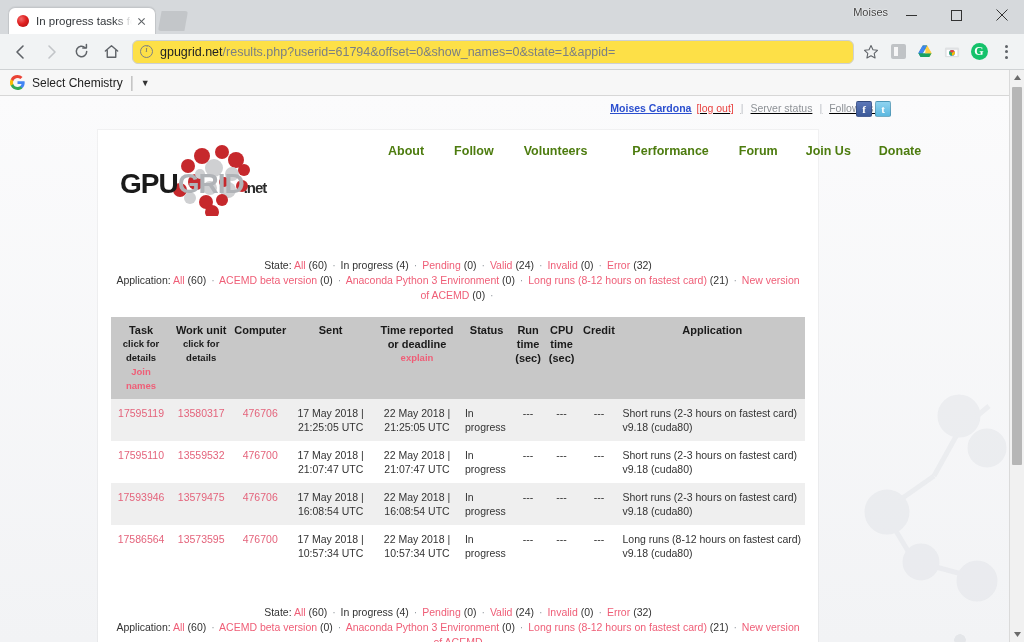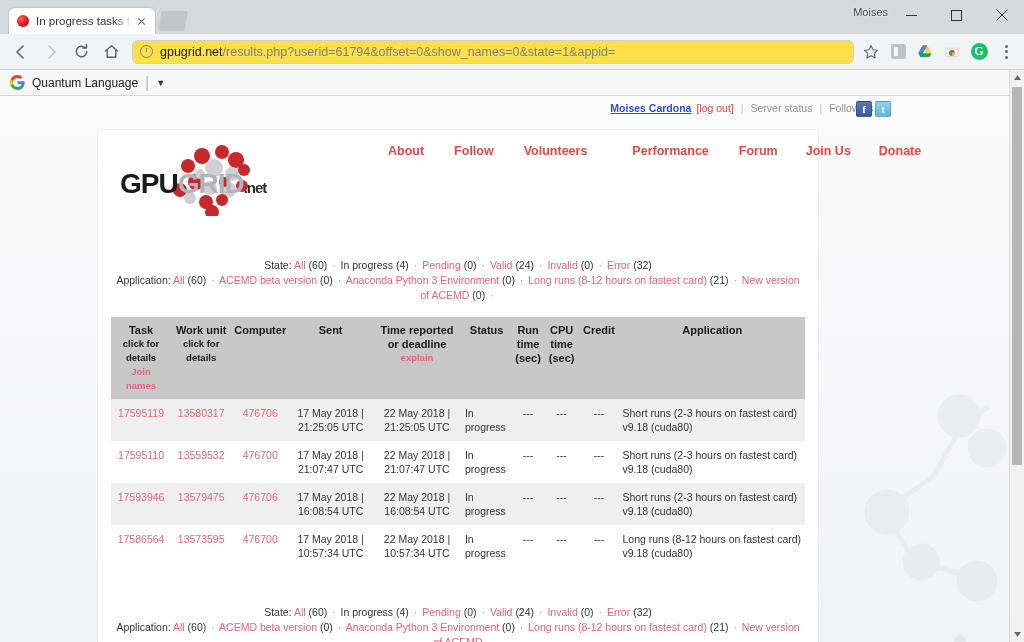--- a/index.html
+++ b/index.html
@@ -139,21 +139,21 @@
       radial-gradient(circle at 64% 88%, rgba(196,200,206,.26) 0 5px, transparent 5.5px),
       linear-gradient(180deg, #fbfbfc 0%, #f2f3f5 100%);
     background-size: 200px 200px, 200px 200px, 200px 200px, 200px 200px, auto;
     background-position: 840px 420px, 840px 420px, 840px 420px, 840px 420px, 0 0;
     background-repeat: no-repeat;
   }
   .deco { position: absolute; right: 0; top: 280px; width: 150px; height: 270px; opacity: .5; }
 
   .topbar {
     position: relative; height: 24px; display: flex; align-items: center;
-    justify-content: flex-end; padding-right: 118px; font-size: 10.5px;
+    justify-content: flex-end; padding-right: 118px; font-size: 10.5px; text-decoration: underline;
   }
   .topbar a { text-decoration: none; }
   .tb-user { color: #2b4fcf; text-decoration: underline !important; font-weight: bold; }
   .tb-logout { color: #e8413f; margin-left: 5px; }
   .tb-div { color: #bfc2c6; margin: 0 7px; }
   .tb-grey { color: #8d9196; }
   .social { position: absolute; right: 118px; top: 5px; display: flex; gap: 3px; }
   .soc {
     width: 16px; height: 16px; border-radius: 2px; border: 1px solid rgba(0,0,0,.18);
     display: flex; align-items: center; justify-content: center;
@@ -175,21 +175,21 @@
     letter-spacing: -1px; white-space: nowrap;
   }
   .logo .lt-gpu { color: #1a1a1a; }
   .logo .lt-grid { color: #b0b3b7; }
   .logo .lt-net { color: #2b2b2b; font-size: 15px; font-weight: bold; }
 
   .mainnav {
     position: absolute; left: 290px; top: 14px; right: 10px;
     display: flex; gap: 0; font-size: 12.5px; font-weight: bold; color: #1a1a1a;
   }
-  .mainnav a { color: #ef4444; text-decoration: none; white-space: nowrap; }
+  .mainnav a { color: #4d7c0f; text-decoration: none; white-space: nowrap; }
 
   .filters { text-align: center; font-size: 10.5px; color: #333; line-height: 15px; padding: 0 14px; }
   .filters .lbl { color: #333; }
   .filters a { color: #ef5e77; text-decoration: none; }
   .filters .cnt { color: #333; }
   .filters .dot { color: #9aa0a6; margin: 0 2px; }
 
   table.results { border-collapse: collapse; width: 694px; margin: 14px auto 0; }
   table.results th {
     background: #c8c8c8; font-size: 11px; font-weight: bold; color: #1a1a1a;
@@ -327,21 +327,21 @@
 
       <div class="translate-bar">
         <span class="gicon">
           <svg width="15" height="15" viewBox="0 0 18 18">
             <path d="M17.6 9.2c0-.6-.05-1.2-.16-1.75H9v3.3h4.84a4.14 4.14 0 0 1-1.8 2.72v2.26h2.9c1.7-1.56 2.68-3.87 2.68-6.53z" fill="#4285f4"></path>
             <path d="M9 18c2.43 0 4.47-.8 5.96-2.18l-2.9-2.26c-.81.54-1.84.86-3.06.86-2.35 0-4.34-1.58-5.05-3.71H.93v2.33A9 9 0 0 0 9 18z" fill="#34a853"></path>
             <path d="M3.95 10.71a5.4 5.4 0 0 1 0-3.42V4.96H.93a9 9 0 0 0 0 8.08l3.02-2.33z" fill="#fbbc05"></path>
             <path d="M9 3.58c1.32 0 2.5.46 3.44 1.35l2.58-2.58C13.46.89 11.43 0 9 0A9 9 0 0 0 .93 4.96l3.02 2.33C4.66 5.16 6.65 3.58 9 3.58z" fill="#ea4335"></path>
           </svg>
         </span>
-        <span class="tr-label">Quantum Language</span>
+        <span class="tr-label">Select Chemistry</span>
         <span class="tr-sep">|</span>
         <span class="tr-caret">▼</span>
       </div>
 
       <div class="pagebody">
 
         <svg class="deco" viewBox="0 0 150 270">
           <g stroke="#d9dce1" stroke-width="5" fill="#d9dce1" opacity="0.7">
             <line x1="25" y1="135" x2="75" y2="100"></line>
             <line x1="75" y1="100" x2="100" y2="55"></line>

